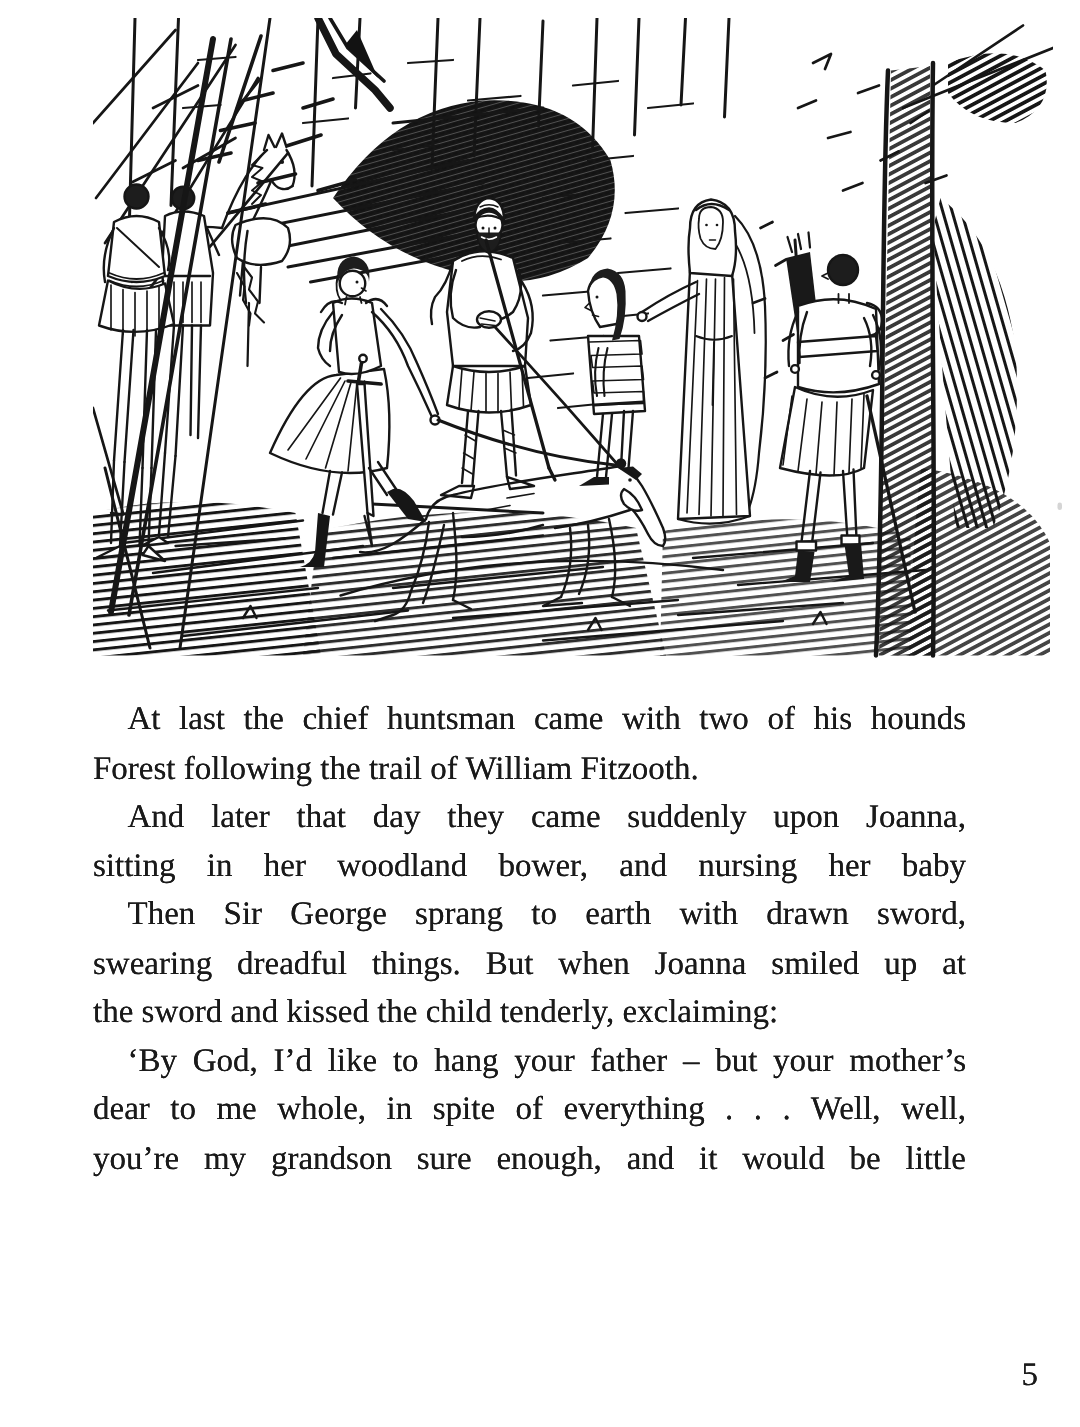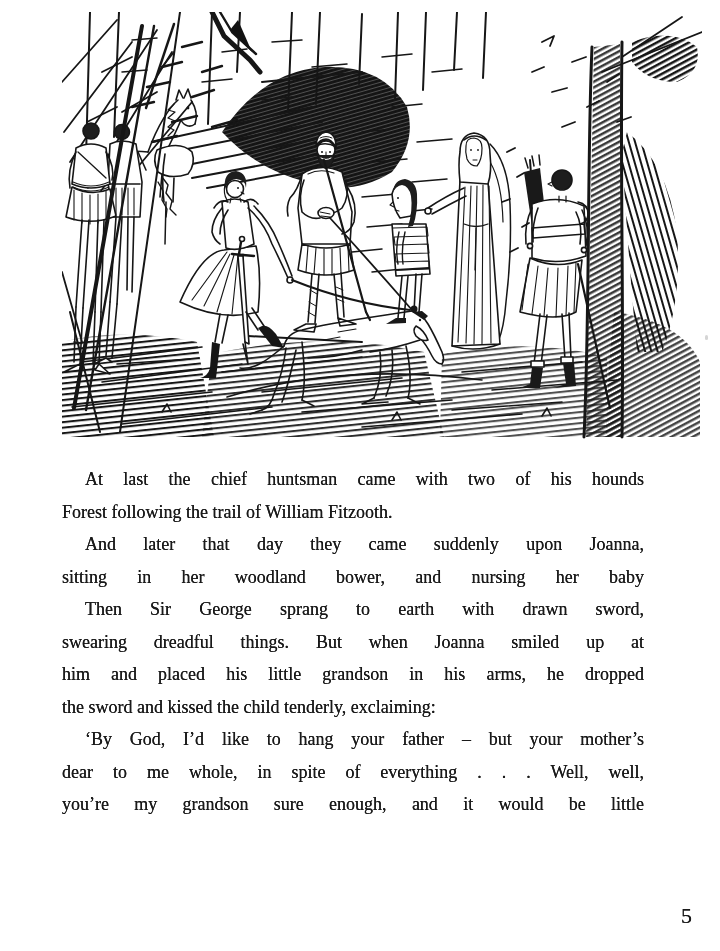--- a/index.html
+++ b/index.html
@@ -1,19 +1,19 @@
 <!DOCTYPE html>
 <html><head>
 <meta charset="utf-8">
 <style>
   html,body{margin:0;padding:0;background:#ffffff;}
   .page{position:relative;width:720px;height:951px;background:#fff;overflow:hidden;
         font-family:"Liberation Serif","DejaVu Serif",serif;color:#1a1a1a;}
   .illus{position:absolute;left:62px;top:12px;width:640px;height:430px;}
-  .bodytext{position:absolute;left:62px;top:463px;width:582px;font-size:18px;
+  .bodytext{position:absolute;left:62px;top:463px;width:582px;font-size:22px;
             text-shadow:0 0 0.35px currentColor;}
   .line{line-height:32.5px;height:32.5px;text-align:justify;text-align-last:justify;
         white-space:normal;}
   .line.last{text-align-last:left;}
   .line.indent{padding-left:23px;}
   .pagenum{position:absolute;left:656px;top:904px;width:36px;text-align:right;
            font-size:22px;line-height:24px;text-shadow:0 0 0.35px currentColor;}
   .speck{position:absolute;left:705px;top:335px;width:3px;height:5px;background:#b9b9b9;
          opacity:.6;border-radius:2px;}
   svg *{vector-effect:none;}
@@ -370,21 +370,20 @@
     </g>
   </svg>
 
   <div class="bodytext">
     <div class="line indent">At last the chief huntsman came with two of his hounds</div>
     <div class="line last">Forest following the trail of William Fitzooth.</div>
     <div class="line indent">And later that day they came suddenly upon Joanna,</div>
     <div class="line">sitting in her woodland bower, and nursing her baby</div>
     <div class="line indent">Then Sir George sprang to earth with drawn sword,</div>
     <div class="line">swearing dreadful things. But when Joanna smiled up at</div>
-    <div class="line">him and placed his little grandson in his arms, he dropped</div>
     <div class="line last">the sword and kissed the child tenderly, exclaiming:</div>
     <div class="line indent">‘By God, I’d like to hang your father – but your mother’s</div>
     <div class="line">dear to me whole, in spite of everything . . . Well, well,</div>
     <div class="line">you’re my grandson sure enough, and it would be little</div>
   </div>
 
   <div class="pagenum">5</div>
   <div class="speck"></div>
 </div>
 

